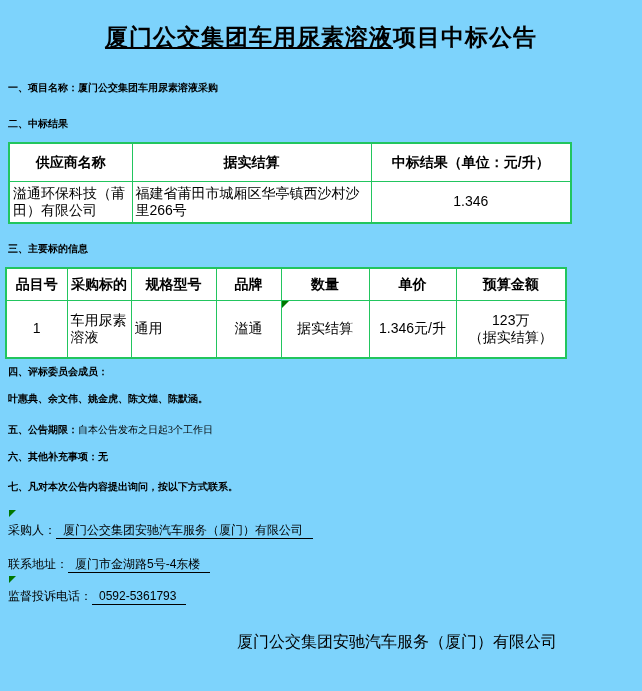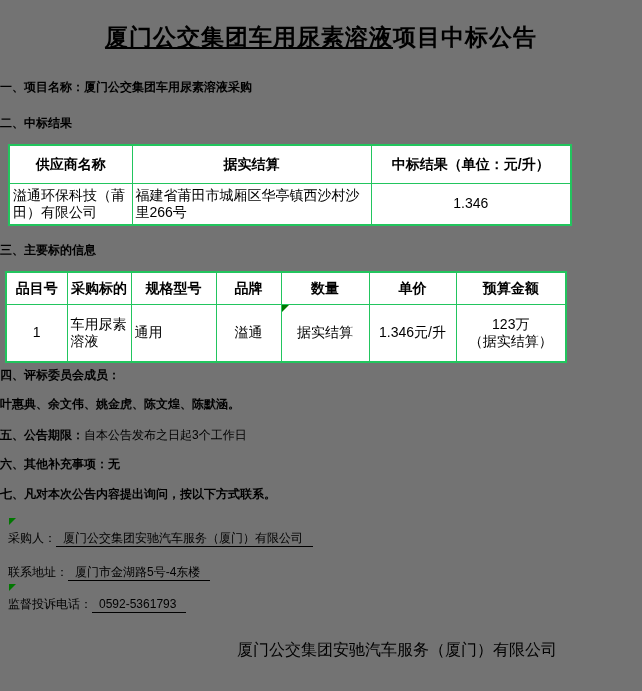--- a/index.html
+++ b/index.html
@@ -1,32 +1,32 @@
 <!DOCTYPE html>
 <html><head>
 <meta charset="utf-8">
 <style>
   html,body { margin:0; padding:0; background:#fff; }
   body {
     width:642px; height:691px;
     font-family:"Liberation Sans","DejaVu Sans",sans-serif;
     color:#000;
   }
-  .page { position:relative; width:642px; height:691px; overflow:hidden; background:#737373; }
+  .page { position:relative; width:642px; height:691px; overflow:hidden; background:#7dd3fc; }
 
   .title {
     margin:22px 0 0 0;
     text-align:center;
     font-size:23px; font-weight:bold;
     letter-spacing:1px;
     line-height:30px;
   }
   .title .u { text-decoration:underline; }
 
-  .line { font-size:12px; line-height:17px; }
+  .line { margin-left:8px; font-size:10px; line-height:17px;font-family:Liberation Serif, serif; }
   .bold { font-weight:bold; }
   .reg  { font-weight:normal; }
 
   .s1 { margin-top:27px; }
   .s2 { margin-top:19px; }
   .s3 { margin-top:16px; }
   .subnote { margin-top:4px; font-weight:normal; text-decoration:underline; }
   .s4 { margin-top:4px; }
   .names { margin-top:4px; }
   .s5 { margin-top:14px; }

